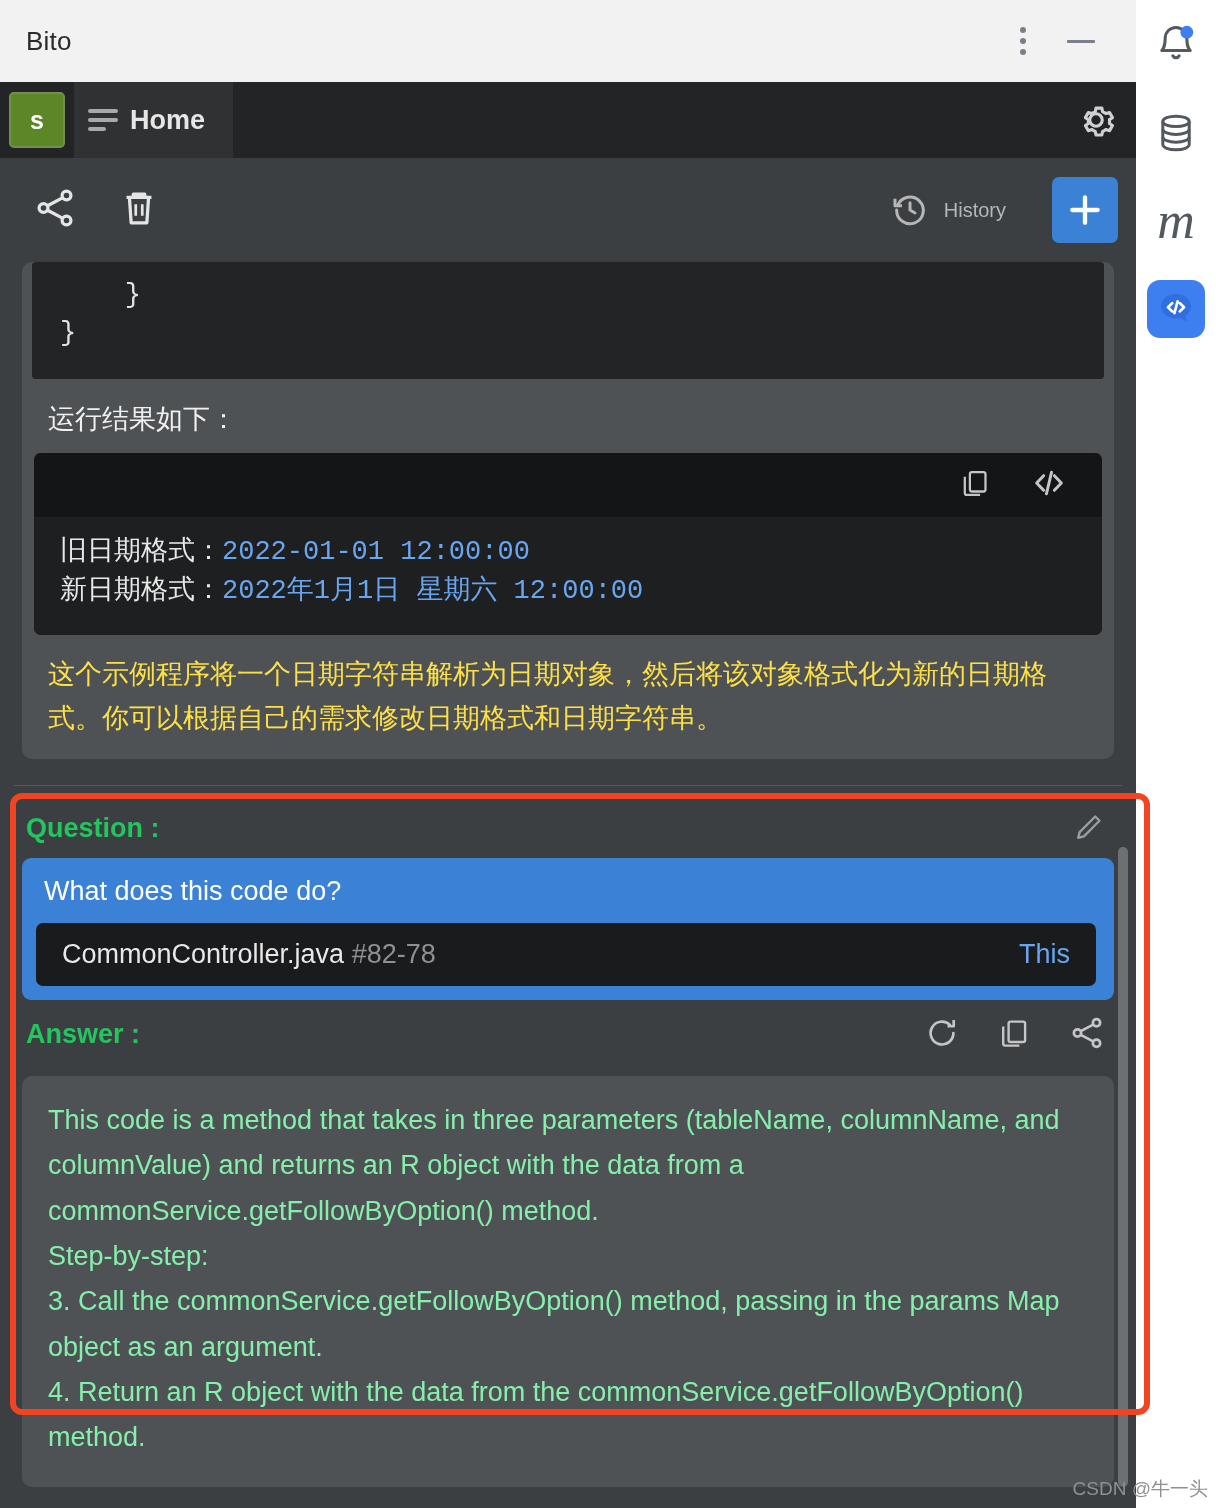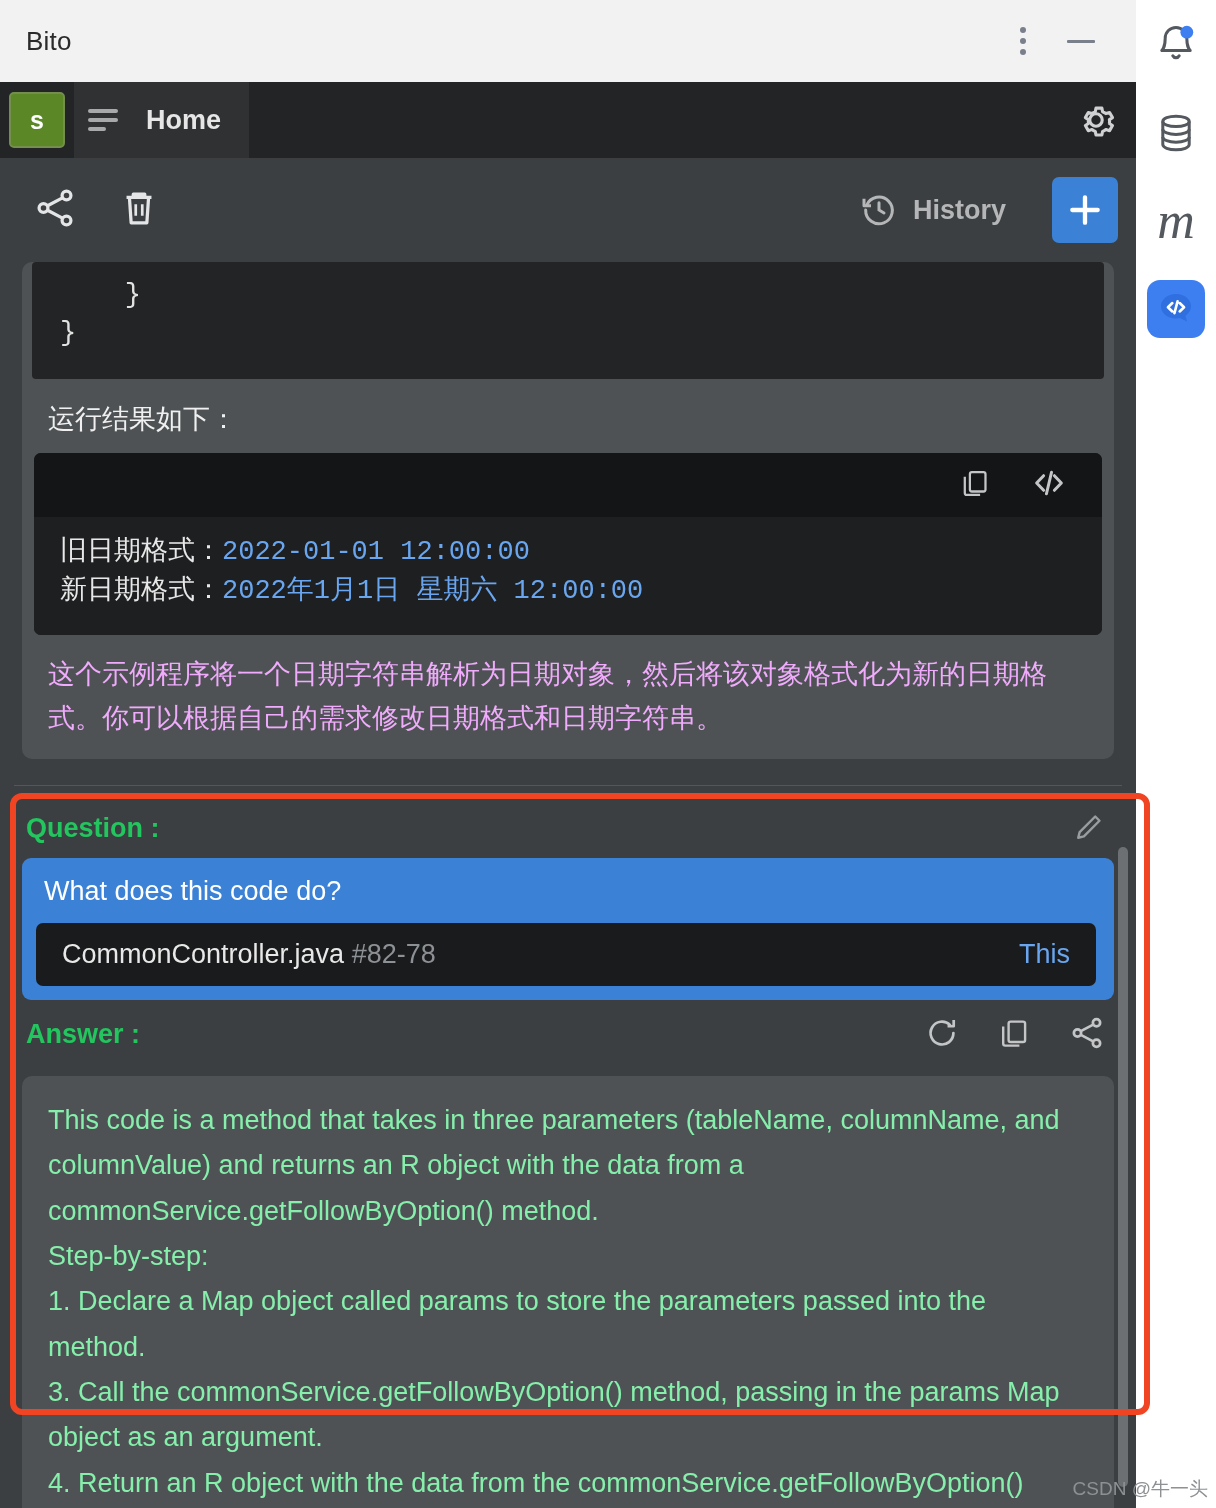--- a/index.html
+++ b/index.html
@@ -34,40 +34,40 @@
     height: 76px; flex: 0 0 76px; background: #232425;
     display: flex; align-items: stretch;
   }
   .avatar-cell { width: 74px; display: flex; align-items: center; justify-content: center; }
   .avatar {
     width: 56px; height: 56px; background: #5b8727; border: 2px solid #748f4d;
     border-radius: 5px; color: #fff; font-size: 25px; font-weight: bold;
     display: flex; align-items: center; justify-content: center;
   }
   .tab-home {
-    background: #2f3133; display: flex; align-items: center; gap: 28px;
+    background: #2f3133; display: flex; align-items: center; gap: 12px;
     padding: 0 28px 0 14px; min-width: 148px;
   }
   .hamburger { display: flex; flex-direction: column; gap: 5px; width: 30px; }
   .hamburger i { height: 4px; background: #a7a9ab; border-radius: 2px; display: block; }
   .hamburger i:nth-child(1){ width: 30px; }
   .hamburger i:nth-child(2){ width: 30px; }
   .hamburger i:nth-child(3){ width: 18px; }
   .tab-label { color: #e6e6e6; font-size: 27px; font-weight: bold; }
   .tabstrip-spacer { flex: 1; }
   .gear-cell { width: 80px; display: flex; align-items: center; justify-content: center; }
 
   
   .actionbar {
     height: 104px; flex: 0 0 104px; background: #3c3f41;
     display: flex; align-items: center; padding: 0 18px 0 32px; gap: 38px;
   }
   .actionbar-spacer { flex: 1; }
   .history-btn { display: flex; align-items: center; gap: 14px; }
-  .history-label { color: #b4b6b8; font-size: 27px; font-weight: bold; }
+  .history-label { color: #b4b6b8; font-size: 20px; font-weight: normal; }
   .plus-btn {
     width: 66px; height: 66px; background: #3b82d6; border-radius: 7px;
     display: flex; align-items: center; justify-content: center; margin-left: 8px;
   }
 
   
   .chat-scroll { position: relative; flex: 1; overflow: hidden; background: #3c3f41; }
 
   .bubble-assistant {
     margin: 0 22px; background: #4e5254; border-radius: 10px;
@@ -79,21 +79,21 @@
     border-radius: 4px; margin: 0 10px;
   }
   .zh-line { color: #f0f0f0; font-size: 27px; padding: 22px 26px 16px 26px; }
 
   .outblock { margin: 0 12px; background: #1d1f20; border-radius: 7px; overflow: hidden; }
   .outblock-bar { height: 64px; background: #141516; display: flex; align-items: center; justify-content: flex-end; gap: 38px; padding-right: 34px; }
   .outblock-body { padding: 16px 26px 24px 26px; background: #1d1f20; }
   .out-row { font-family: Liberation Mono, monospace; font-size: 27px; line-height: 1.46; white-space: pre; }
   .out-key { color: #e8e8e8; }
   .out-val { color: #6aa6f0; }
-  .zh-para { color: #f0abfc; font-size: 27px; line-height: 1.62; padding: 18px 26px 4px 26px; }
+  .zh-para { color: #fde047; font-size: 27px; line-height: 1.62; padding: 18px 26px 4px 26px; }
 
   .divider { height: 1px; background: #53575a; margin: 26px 14px 0 14px; }
 
   
   .qa { padding: 10px 22px 0 22px; }
   .qa-head {
     display: flex; align-items: center; justify-content: space-between;
     padding: 14px 8px 10px 4px;
   }
   .qa-head-label { color: #22c55e; font-size: 27px; font-weight: bold; }
@@ -289,21 +289,20 @@
                 <circle cx="18" cy="18.5" r="2.3" fill="none" stroke="#c3c5c7" stroke-width="1.7"></circle>
                 <path d="M8.1 10.8 15.9 6.7M8.1 13.2 15.9 17.3" stroke="#c3c5c7" stroke-width="1.7" fill="none"></path>
               </svg>
             </span>
           </span>
         </div>
 
         <div class="answer-card">
           <div class="answer-p">This code is a method that takes in three parameters (tableName, columnName, and columnValue) and returns an R object with the data from a commonService.getFollowByOption() method.</div>
           <div class="answer-p"> Step-by-step:</div>
-          <div class="answer-p">1. Declare a Map object called params to store the parameters passed into the method.</div>
           <div class="answer-p">3. Call the commonService.getFollowByOption() method, passing in the params Map object as an argument.</div>
           <div class="answer-p">4. Return an R object with the data from the commonService.getFollowByOption() method.</div>
         </div>
       </div>
 
       <div class="vscroll">
         <div class="vscroll-thumb" style="top: 585px; height: 640px;"></div>
       </div>
     </div>
   </div>

